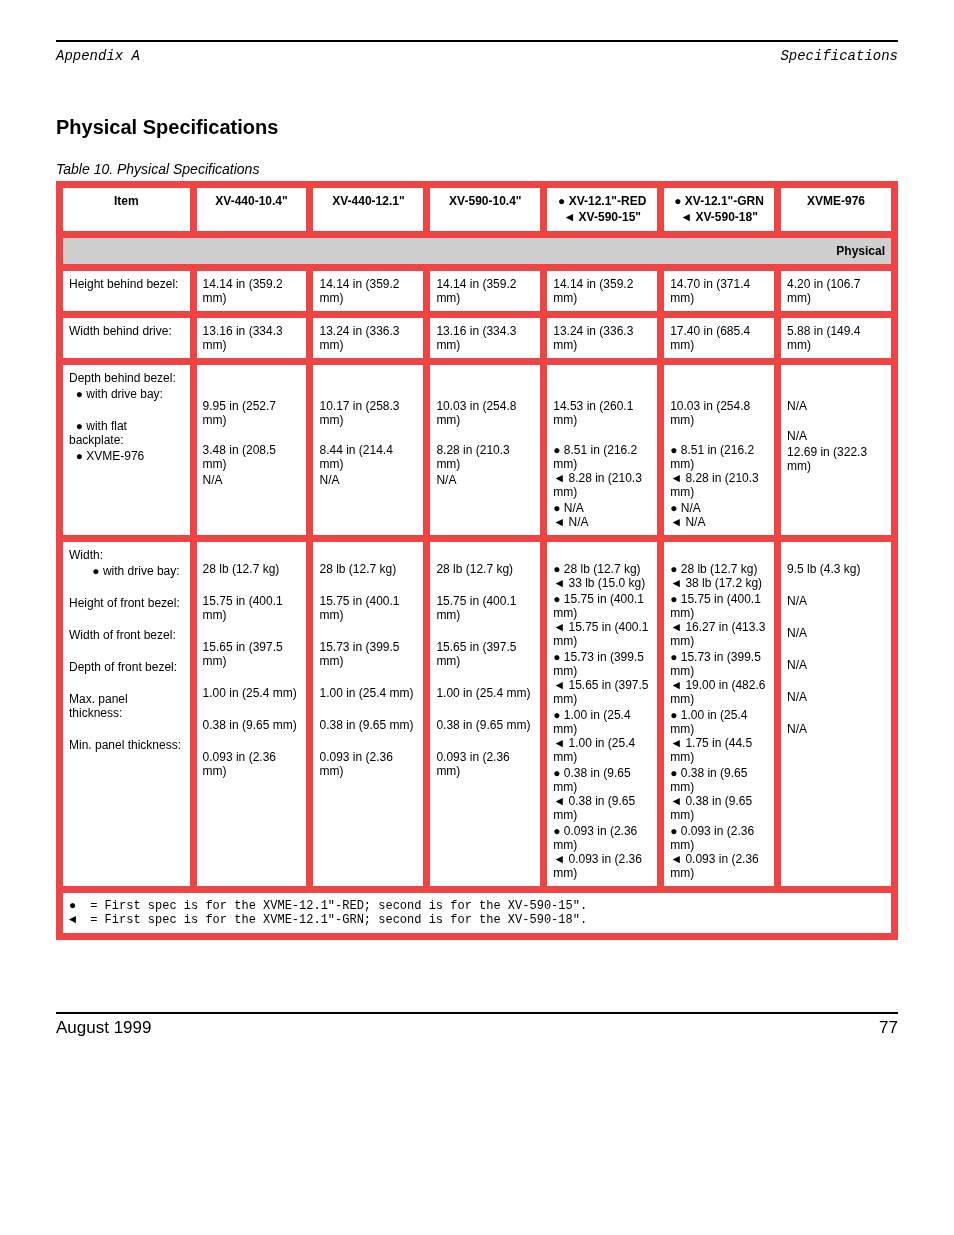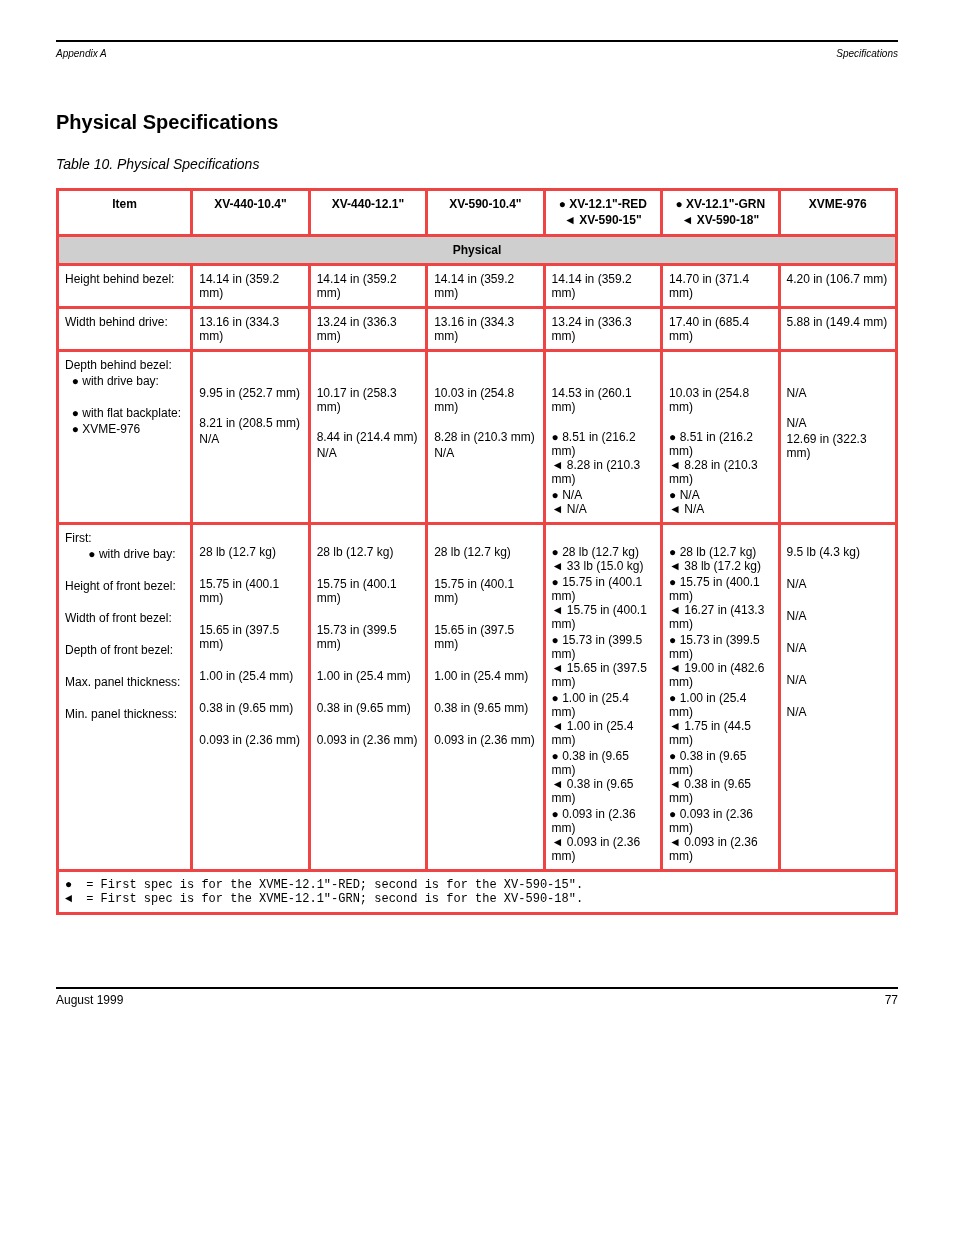--- a/index.html
+++ b/index.html
@@ -1,37 +1,37 @@
 <!DOCTYPE html>
 <html><head>
 <meta charset="utf-8">
 <style>
   html,body{margin:0;padding:0;background:#fff;color:#000;font-family:"Times New Roman",Times,serif}
   .page{width:954px;min-height:1235px;margin:0 auto;position:relative;box-sizing:border-box;padding:40px 56px 30px 56px}
   .top-rule{border-top:2px solid #000;margin:0 0 6px 0}
-  .header-row{display:flex;justify-content:space-between;font-family:Liberation Sans, sans-serif;font-style:italic;font-size:10px}
+  .header-row{display:flex;justify-content:space-between;font-family:Liberation Mono, monospace;font-style:italic;font-size:14px}
   .section-title{font-family:Arial,Helvetica,sans-serif;font-weight:bold;font-size:20px;margin-top:52px}
-  .table-caption{font-family:Arial,Helvetica,sans-serif;font-style:italic;font-size:14px;margin-top:22px;margin-bottom:16px}
+  .table-caption{font-family:Arial,Helvetica,sans-serif;font-style:italic;font-size:14px;margin-top:22px;margin-bottom:4px}
   table.spec{border-collapse:collapse;width:100%;table-layout:fixed;font-family:Arial,Helvetica,sans-serif;font-size:12px}
-  table.spec th,table.spec td{border:3px solid #ef4444;padding:6px 6px;vertical-align:top;text-align:left}
+  table.spec th,table.spec td{border:7px solid #ef4444;padding:6px 6px;vertical-align:top;text-align:left}
   table.spec thead th{text-align:center;font-weight:bold;line-height:1.3}
   table.spec col.c0{width:16%}
   table.spec col.c1{width:14%}
   table.spec col.c2{width:14%}
   table.spec col.c3{width:14%}
   table.spec col.c4{width:14%}
   table.spec col.c5{width:14%}
   table.spec col.c6{width:14%}
-  tr.group td{background:#cfcfcf;font-weight:bold;text-align:center}
+  tr.group td{background:#cfcfcf;font-weight:bold;text-align:right}
   td.center{text-align:center}
   .subline{display:block;margin-top:2px}
   .footnotes{font-family:Liberation Mono, monospace;font-size:12px;padding:6px 8px}
   .foot-sym{display:inline-block;width:14px}
   .bottom-rule{border-top:2px solid #000;margin-top:72px;margin-bottom:4px}
-  .footer-row{display:flex;justify-content:space-between;font-family:Arial,Helvetica,sans-serif;font-size:12px}
+  .footer-row{display:flex;justify-content:space-between;font-family:Arial,Helvetica,sans-serif;font-size:17px}
 </style>
 </head>
 <body>
 <div class="page">
 
   <div class="top-rule"></div>
   <div class="header-row">
     <span>Appendix A</span>
     <span>Specifications</span>
   </div>
@@ -97,21 +97,21 @@
           <span class="subline"></span>
           <span class="subline">&nbsp;&nbsp;● <span>with drive bay:</span></span>
           <span class="subline"><br></span>
           <span class="subline">&nbsp;&nbsp;● <span>with flat backplate:</span></span>
           <span class="subline">&nbsp;&nbsp;● <span>XVME-976</span></span>
         </td>
         <td class="center">
           <br><br>
           <span>9.95 in (252.7 mm)</span>
           <span class="subline"><br></span>
-          <span>8.21 in (208.5 mm)</span>
+          <span>3.48 in (208.5 mm)</span>
           <span class="subline">N/A</span>
         </td>
         <td class="center">
           <br><br>
           <span>10.17 in (258.3 mm)</span>
           <span class="subline"><br></span>
           <span>8.44 in (214.4 mm)</span>
           <span class="subline">N/A</span>
         </td>
         <td class="center">
@@ -141,21 +141,21 @@
           <br><br>
           <span>N/A</span>
           <span class="subline"><br></span>
           <span>N/A</span>
           <span class="subline">12.69 in (322.3 mm)</span>
         </td>
       </tr>
 
       <tr>
         <td>
-          <span>First:</span>
+          <span>Width:</span>
           <span class="subline">&nbsp;&nbsp;&nbsp;&nbsp;&nbsp;&nbsp;&nbsp;● <span>with drive bay:</span></span>
           <span class="subline"><br></span>
           <span class="subline">Height of front bezel:</span>
           <span class="subline"><br></span>
           <span class="subline">Width of front bezel:</span>
           <span class="subline"><br></span>
           <span class="subline">Depth of front bezel:</span>
           <span class="subline"><br></span>
           <span class="subline">Max. panel thickness:</span>
           <span class="subline"><br></span>

